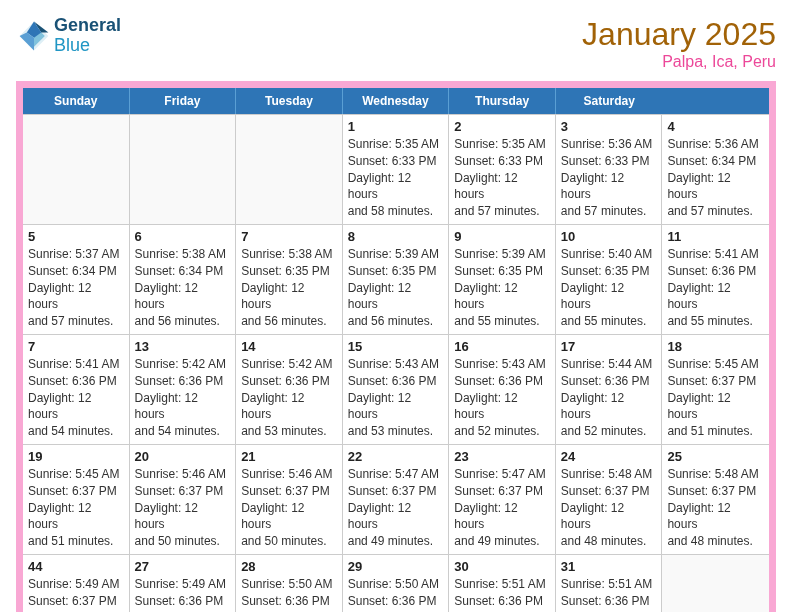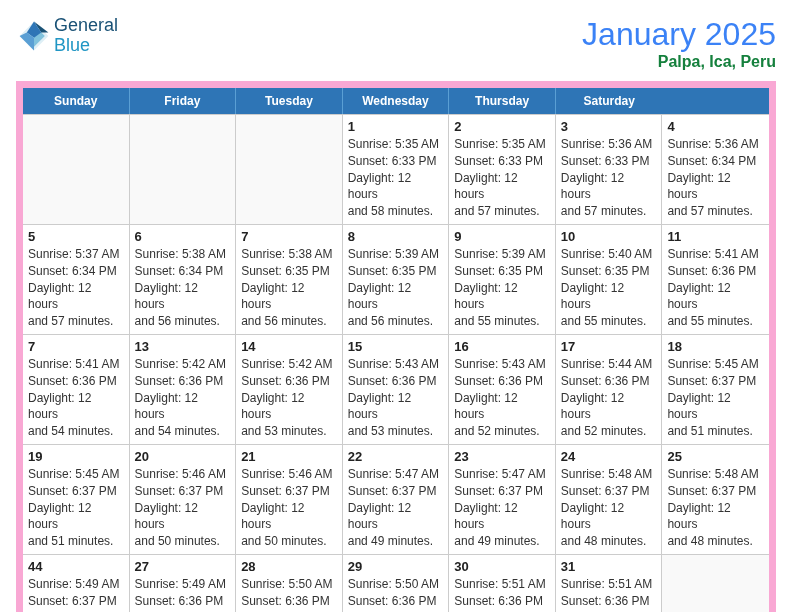--- a/index.html
+++ b/index.html
@@ -31,26 +31,26 @@
       width: 36px;
       height: 36px;
       margin-right: 2px;
     }
     .title-block {
       text-align: right;
     }
     .title-block h1 {
       font-size: 32px;
       font-weight: normal;
-      color: #3b82f6;
+      color: #a16207;
     }
     .title-block h2 {
       font-size: 16px;
-      font-weight: bold;
-      color: #15803d;
+      font-weight: normal;
+      color: #ec4899;
     }
     .calendar {
       flex: 1;
       display: flex;
       flex-direction: column;
       border: 7px solid #f9a8d4;
     }
     .cal-header {
       display: grid;
       grid-template-columns: repeat(7, 1fr);
@@ -105,21 +105,21 @@
   <div class="header">
     <div class="logo">
       <svg class="logo-icon" viewBox="0 0 40 40">
         <polygon points="20,4 36,20 20,36 4,20" fill="#2196c4" opacity="0.15"></polygon>
         <polygon points="20,8 32,20 20,32" fill="#2196c4" opacity="0.5"></polygon>
         <polygon points="20,4 36,16 28,16" fill="#1a5276"></polygon>
         <polygon points="20,4 28,16 20,22 12,16" fill="#2e75b6"></polygon>
         <polygon points="12,16 20,22 20,36 4,20" fill="#5a9fd4"></polygon>
       </svg>
       <div>
-        <div style="font-size:18px;font-weight:normal;color:#1a5276;line-height:1.1">General</div>
+        <div style="font-size:18px;font-weight:bold;color:#1a5276;line-height:1.1">General</div>
         <div style="font-size:18px;font-weight:normal;color:#2196c4;line-height:1.1">Blue</div>
       </div>
     </div>
     <div class="title-block">
       <h1>January 2025</h1>
       <h2>Palpa, Ica, Peru</h2>
     </div>
   </div>
 
   <div class="calendar">

